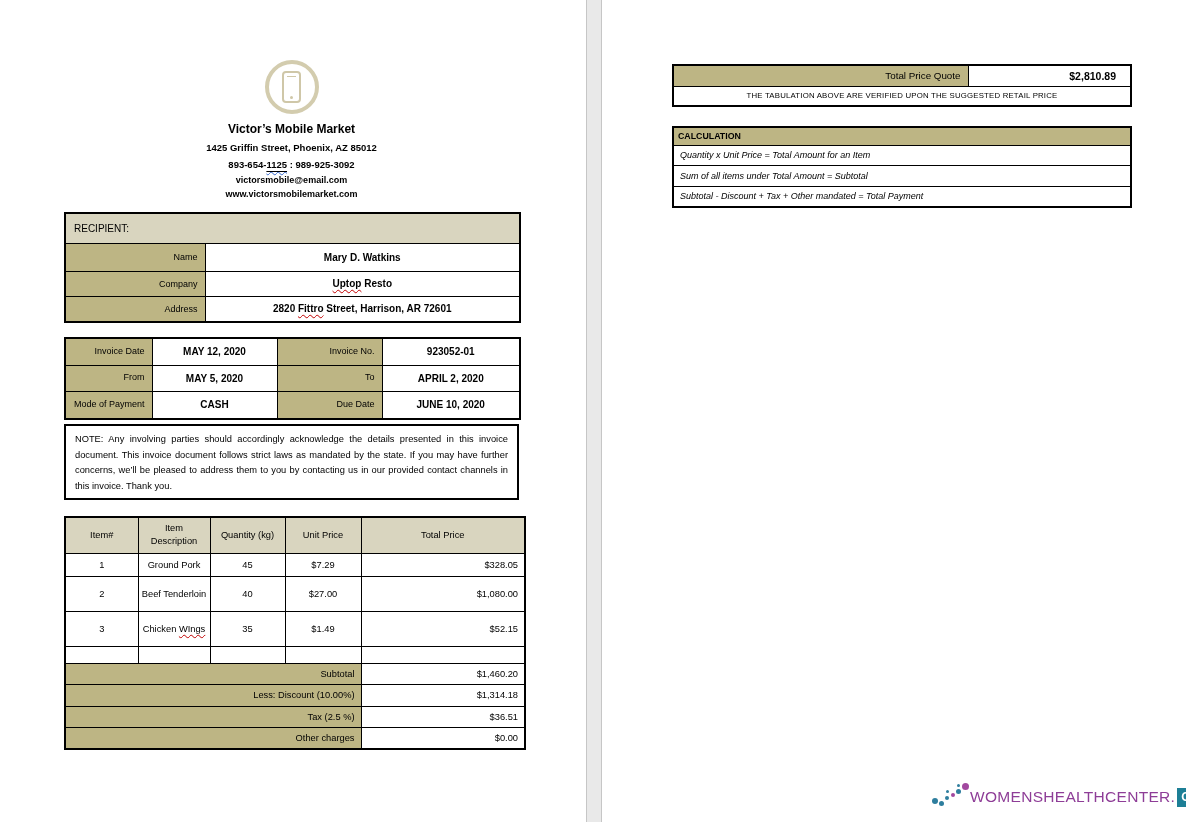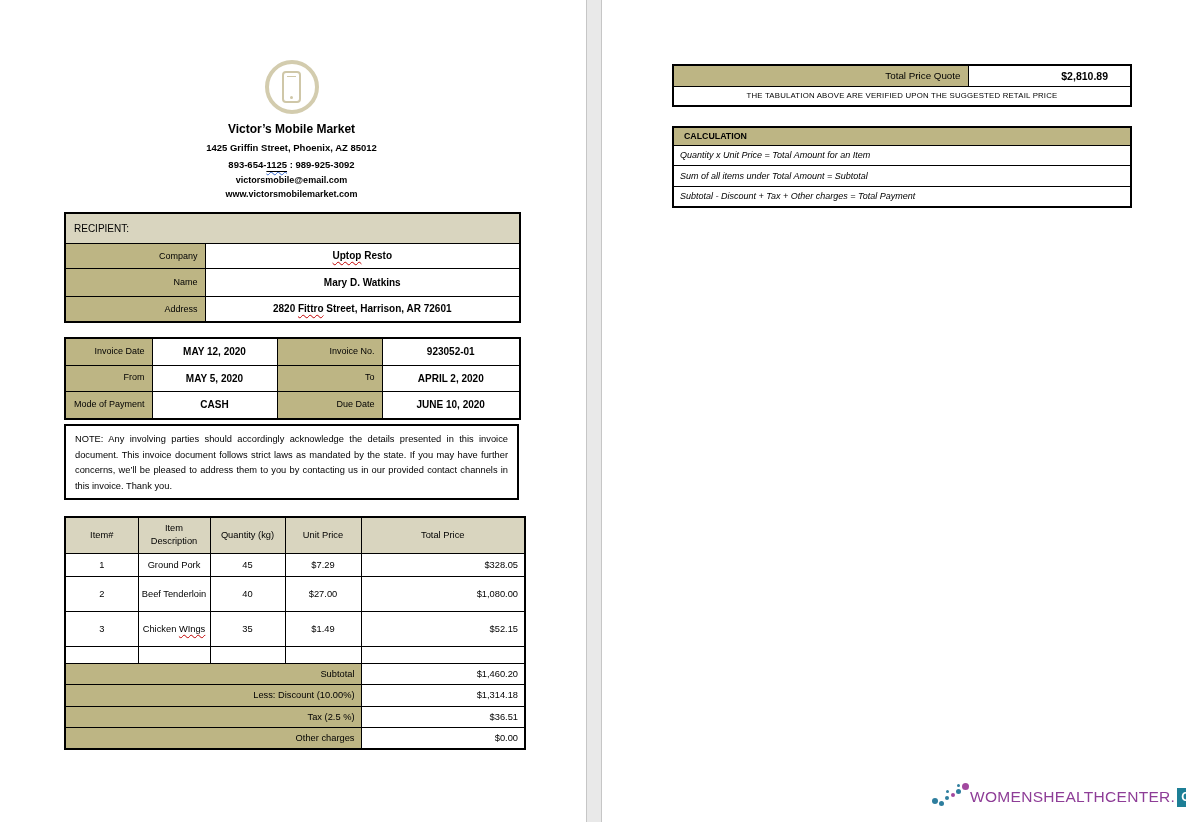--- a/index.html
+++ b/index.html
@@ -54,28 +54,28 @@
   .items-table tr.ir1 { height:23px; } .items-table tr.ir2 { height:35px; } .items-table tr.ir3 { height:35px; } .items-table tr.ir-empty { height:17px; }
   .items-table tr.sum { height:21.5px;margin-left:12px; }
   .items-table td.sum-label { background:#bdb584; text-align:right; padding-right:6px; font-size:9.3px; }
   .items-table td.sum-value { text-align:right; padding-right:6px; }
 
   
   .quote-table { position:absolute; left:70px; top:64px; width:458px; border:2px solid #000; }
   .quote-table tr.qr1 { height:21px; }
   .quote-table tr.qr2 { height:20px; }
   .quote-label { background:#bdb584; font-size:9.8px; text-align:right; padding-right:7px; }
-  .quote-value { font-size:10.5px; font-weight:bold; text-align:right; padding-right:22px; background:#fff; }
+  .quote-value { font-size:10.5px; font-weight:bold; text-align:right; padding-right:14px; background:#fff; }
   .quote-note { font-size:7.8px; text-align:center; background:#fff; letter-spacing:0.2px;margin-left:36px; }
 
   
   .calc-table { position:absolute; left:70px; top:126px; width:458px; border:2px solid #000; }
   .calc-table tr.cr-hdr { height:18px; }
   .calc-table tr.cr { height:20.5px; }
-  .calc-title { background:#bdb584; font-size:8.8px; font-weight:bold; padding-left:10px; }
+  .calc-title { background:#bdb584; font-size:8.8px; font-weight:bold; padding-left:4px; }
   .calc-row { background:#fff; font-size:9px; font-style:italic; padding-left:6px; }
 
   
   .watermark { position:absolute; left:330px; top:781px; height:32px; display:flex; align-items:center; }
   .dots { position:relative; width:40px; height:30px; }
   .dots i { position:absolute; border-radius:50%; display:block; }
   .dots .d1 { left:30px; top:1px;  width:7px; height:7px; background:#a2489f; }
   .dots .d2 { left:24px; top:7px;  width:5px; height:5px; background:#2e7e9e; }
   .dots .d3 { left:19px; top:11px; width:4px; height:4px; background:#a2489f; }
   .dots .d4 { left:14px; top:8px;  width:3px; height:3px; background:#2e7e9e; }
@@ -106,27 +106,27 @@
 
     <table class="recipient-table">
       <colgroup>
           <col style="width:140px">
           <col style="width:315px">
         </colgroup>
       <tbody>
           <tr style="height:26px">
         <td class="recipient-title" colspan="2">RECIPIENT:</td>
       </tr>
+      <tr style="height:28px">
+        <td class="lbl">Name</td>
+        <td class="val">Mary D. Watkins</td>
+      </tr>
       <tr style="height:25px">
         <td class="lbl">Company</td>
         <td class="val"><span class="misspell">Uptop</span><span> Resto</span></td>
-      </tr>
-      <tr style="height:28px">
-        <td class="lbl">Name</td>
-        <td class="val">Mary D. Watkins</td>
       </tr>
       <tr style="height:26px">
         <td class="lbl">Address</td>
         <td class="val"><span>2820</span> <span class="misspell">Fittro</span><span> Street, Harrison, AR 72601</span></td>
       </tr>
     </tbody>
       </table>
 
     <table class="invoice-table">
       <colgroup>
@@ -252,21 +252,21 @@
           <tr class="cr-hdr">
         <td class="calc-title">CALCULATION</td>
       </tr>
       <tr class="cr">
         <td class="calc-row">Quantity x Unit Price = Total Amount for an Item</td>
       </tr>
       <tr class="cr">
         <td class="calc-row">Sum of all items under Total Amount = Subtotal</td>
       </tr>
       <tr class="cr">
-        <td class="calc-row">Subtotal - Discount + Tax + Other charges = Total Payment</td>
+        <td class="calc-row">Subtotal - Discount + Tax + Other mandated = Total Payment</td>
       </tr>
     </tbody>
       </table>
 
     <div class="watermark">
       <span class="dots">
         <i class="d1"></i>
           <i class="d2"></i>
           <i class="d3"></i>
           <i class="d4"></i>

